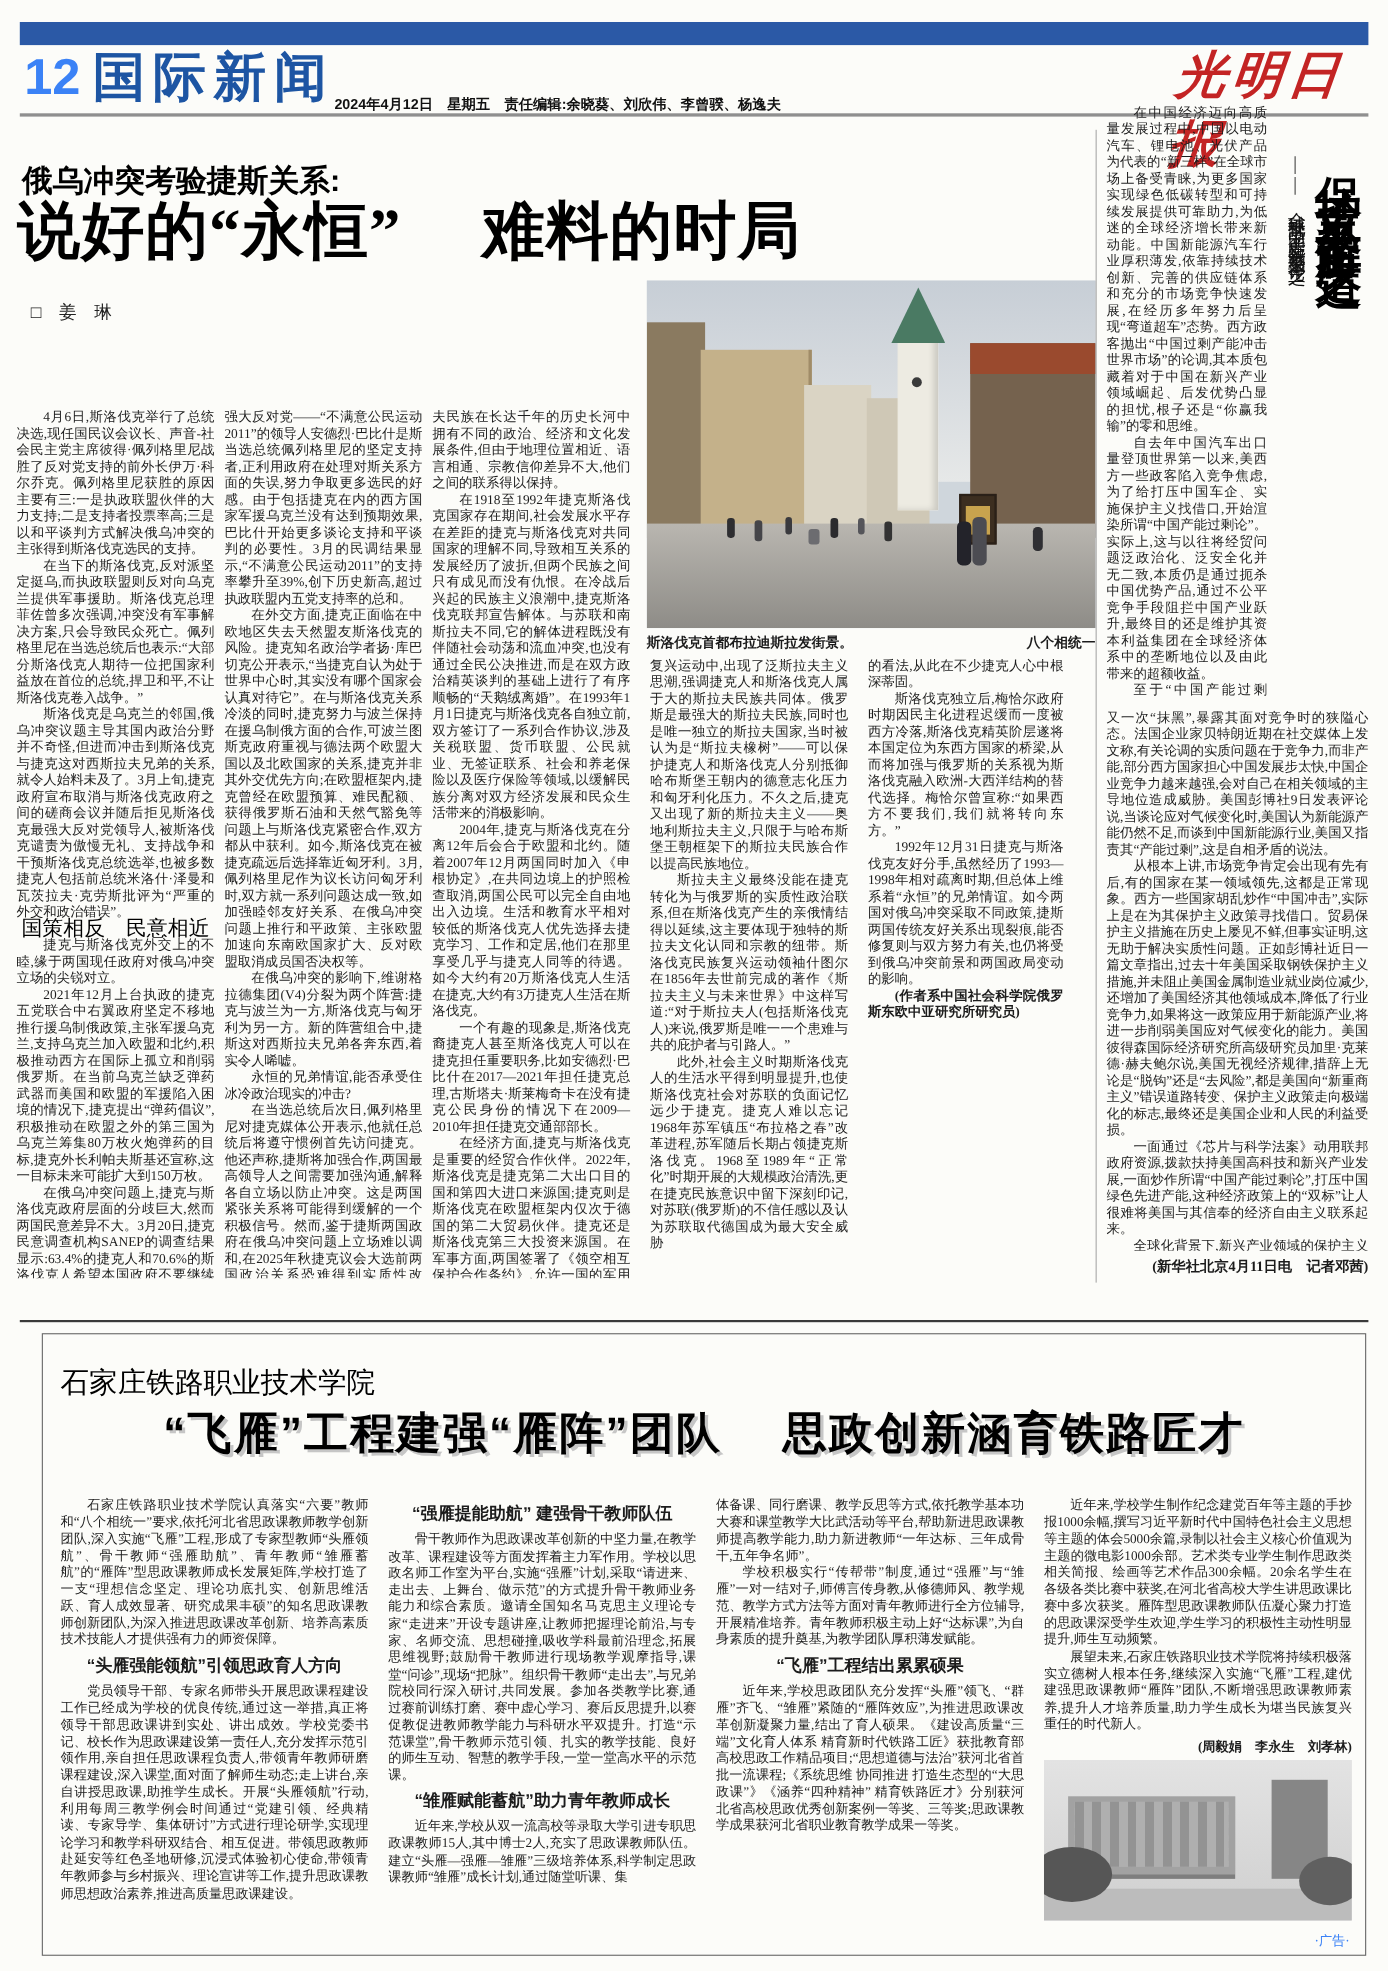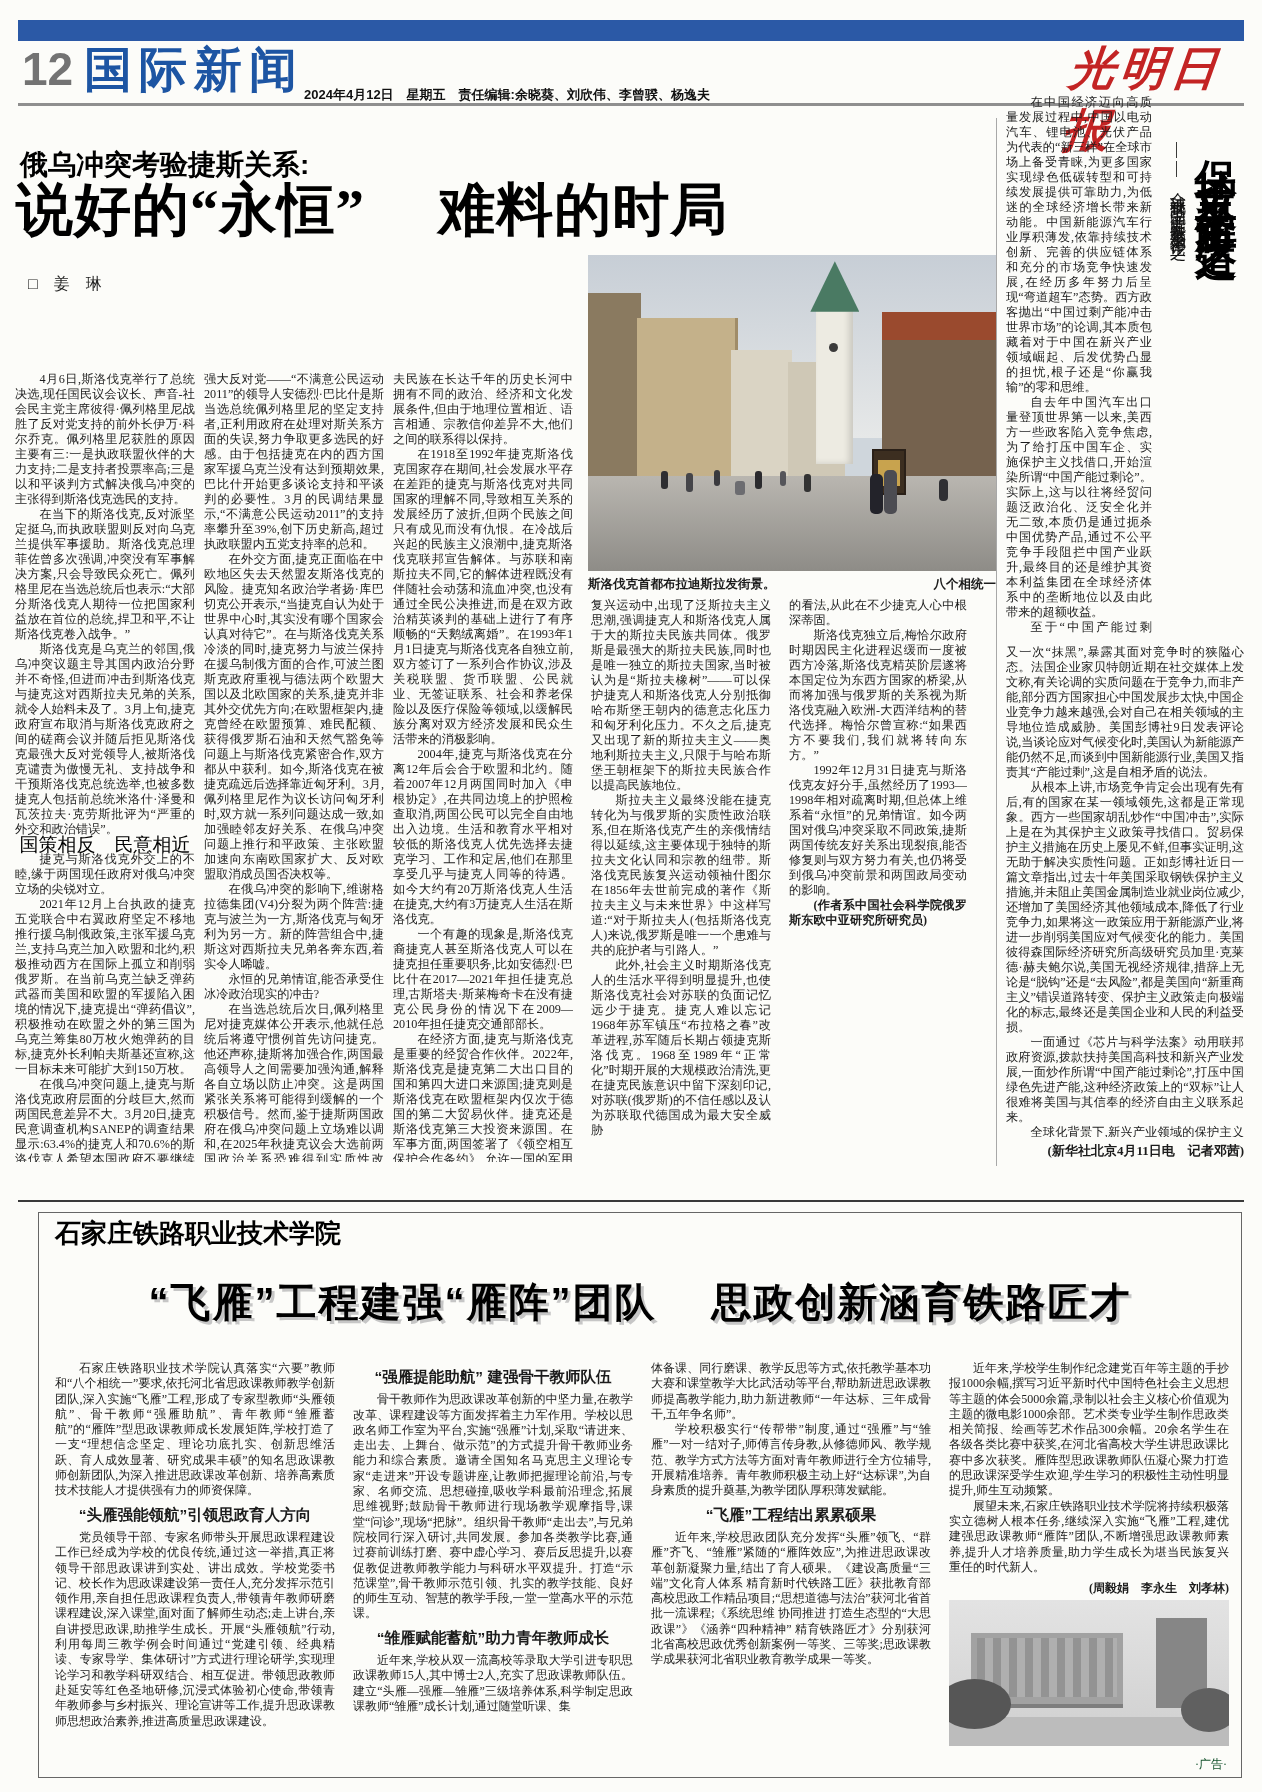--- a/index.html
+++ b/index.html
@@ -1,21 +1,21 @@
 <!DOCTYPE html>
 <html><head>
 <meta charset="utf-8">
 <style>
   html,body{margin:0;padding:0;background:#e8e8e4;}
   .page{position:relative;width:1262px;height:1792px;background:#fcfcf9;margin:0 auto;
         overflow:hidden;font-family:"Liberation Serif",serif;color:#1b1b1b;}
   .abs{position:absolute;}
   
   .topbar{left:18px;top:20px;width:1226px;height:21px;background:#2b59a6;}
-  .pageno{left:22px;top:42px;font-family:"Liberation Sans",sans-serif;font-size:46px;font-weight:700;color:#737373;}
+  .pageno{left:22px;top:42px;font-family:"Liberation Sans",sans-serif;font-size:46px;font-weight:700;color:#3b82f6;}
   .section-title{left:84px;top:38px;font-family:"Liberation Sans",sans-serif;font-size:48px;font-weight:900;
                  color:#1d55a3;letter-spacing:7px;}
   .dateline{left:304px;top:86px;font-family:"Liberation Sans",sans-serif;font-size:13px;font-weight:700;color:#111;}
   .masthead-logo{left:1066px;top:38px;font-size:46px;font-weight:700;font-style:italic;color:#c32424;
                  letter-spacing:5px;transform:skewX(-6deg);font-family:"Liberation Serif",serif;}
   .header-rule{left:18px;top:103px;width:1226px;height:3px;background:#8f8f8f;}
   
   .kicker{left:20px;top:146px;font-family:"Liberation Sans",sans-serif;font-size:28px;font-weight:800;color:#000;}
   .headline{left:16px;top:172px;width:960px;font-size:57px;font-weight:900;color:#000;
             font-family:"Liberation Serif",serif;letter-spacing:1px;white-space:nowrap;}
@@ -41,34 +41,34 @@
   .vdivider{left:996px;top:118px;width:1px;height:1048px;background:#a8a8a8;}
   .rc-toptext{left:1006px;top:95px;width:146px;height:540px;}
   .rc-vertical{left:1150px;top:126px;width:94px;height:528px;writing-mode:vertical-rl;}
   .vtitle{font-size:42px;font-weight:900;letter-spacing:9px;font-family:"Liberation Serif",serif;color:#000;}
   .vsub{font-size:16px;letter-spacing:3px;margin-top:6px;color:#111;padding-top:10px;}
   .rc-body{left:1006px;top:645px;width:238px;height:492px;}
   .rc-signoff{left:1006px;top:1142px;width:238px;text-align:right;font-weight:700;font-size:13px;}
   
   .bottom-rule{left:18px;top:1200px;width:1226px;height:2px;background:#3a3a3a;}
   .ad-box{left:38px;top:1212px;width:1202px;height:564px;border:1px solid #666;background:#fcfcf9;}
-  .ad-org{position:absolute;left:16px;top:3px;font-family:"Liberation Sans",sans-serif;
-          font-size:26px;font-weight:700;color:#000;}
+  .ad-org{position:absolute;left:16px;top:26px;font-family:"Liberation Sans",sans-serif;
+          font-size:26px;font-weight:400;color:#000;}
   .ad-headline{position:absolute;left:0;top:62px;width:100%;text-align:center;
                font-family:"Liberation Sans",sans-serif;font-size:40px;font-weight:900;color:#000;
                letter-spacing:2px;text-shadow:3px 3px 0 #c6c6c6;}
   .ad-col{position:absolute;top:148px;width:280px;height:398px;overflow:hidden;text-align:justify;
           font-size:12px;line-height:15.3px;color:#1c1c1c;}
   .ad-sh{font-family:"Liberation Sans",sans-serif;font-weight:700;font-size:15.5px;text-align:center;
          text-indent:0;margin:8px 0;}
   .ad-credit{text-align:right;font-weight:700;text-indent:0;margin:6px 0 4px 0;}
   .ad-photo{position:relative;width:280px;height:146px;overflow:hidden;background:#dcdcdc;
             filter:grayscale(100%);}
   .ad-photo div{position:absolute;}
-  .ad-mark{position:absolute;right:14px;bottom:4px;font-size:12px;color:#14532d;}
+  .ad-mark{position:absolute;right:14px;bottom:4px;font-size:12px;color:#3b82f6;}
 </style>
 </head>
 <body>
 
 <div class="page">
 
   <div class="abs topbar"></div>
   <div class="abs pageno">12</div>
   <div class="abs section-title">国际新闻</div>
   <div class="abs dateline">2024年4月12日　星期五　责任编辑:余晓葵、刘欣伟、李曾骙、杨逸夫</div>

